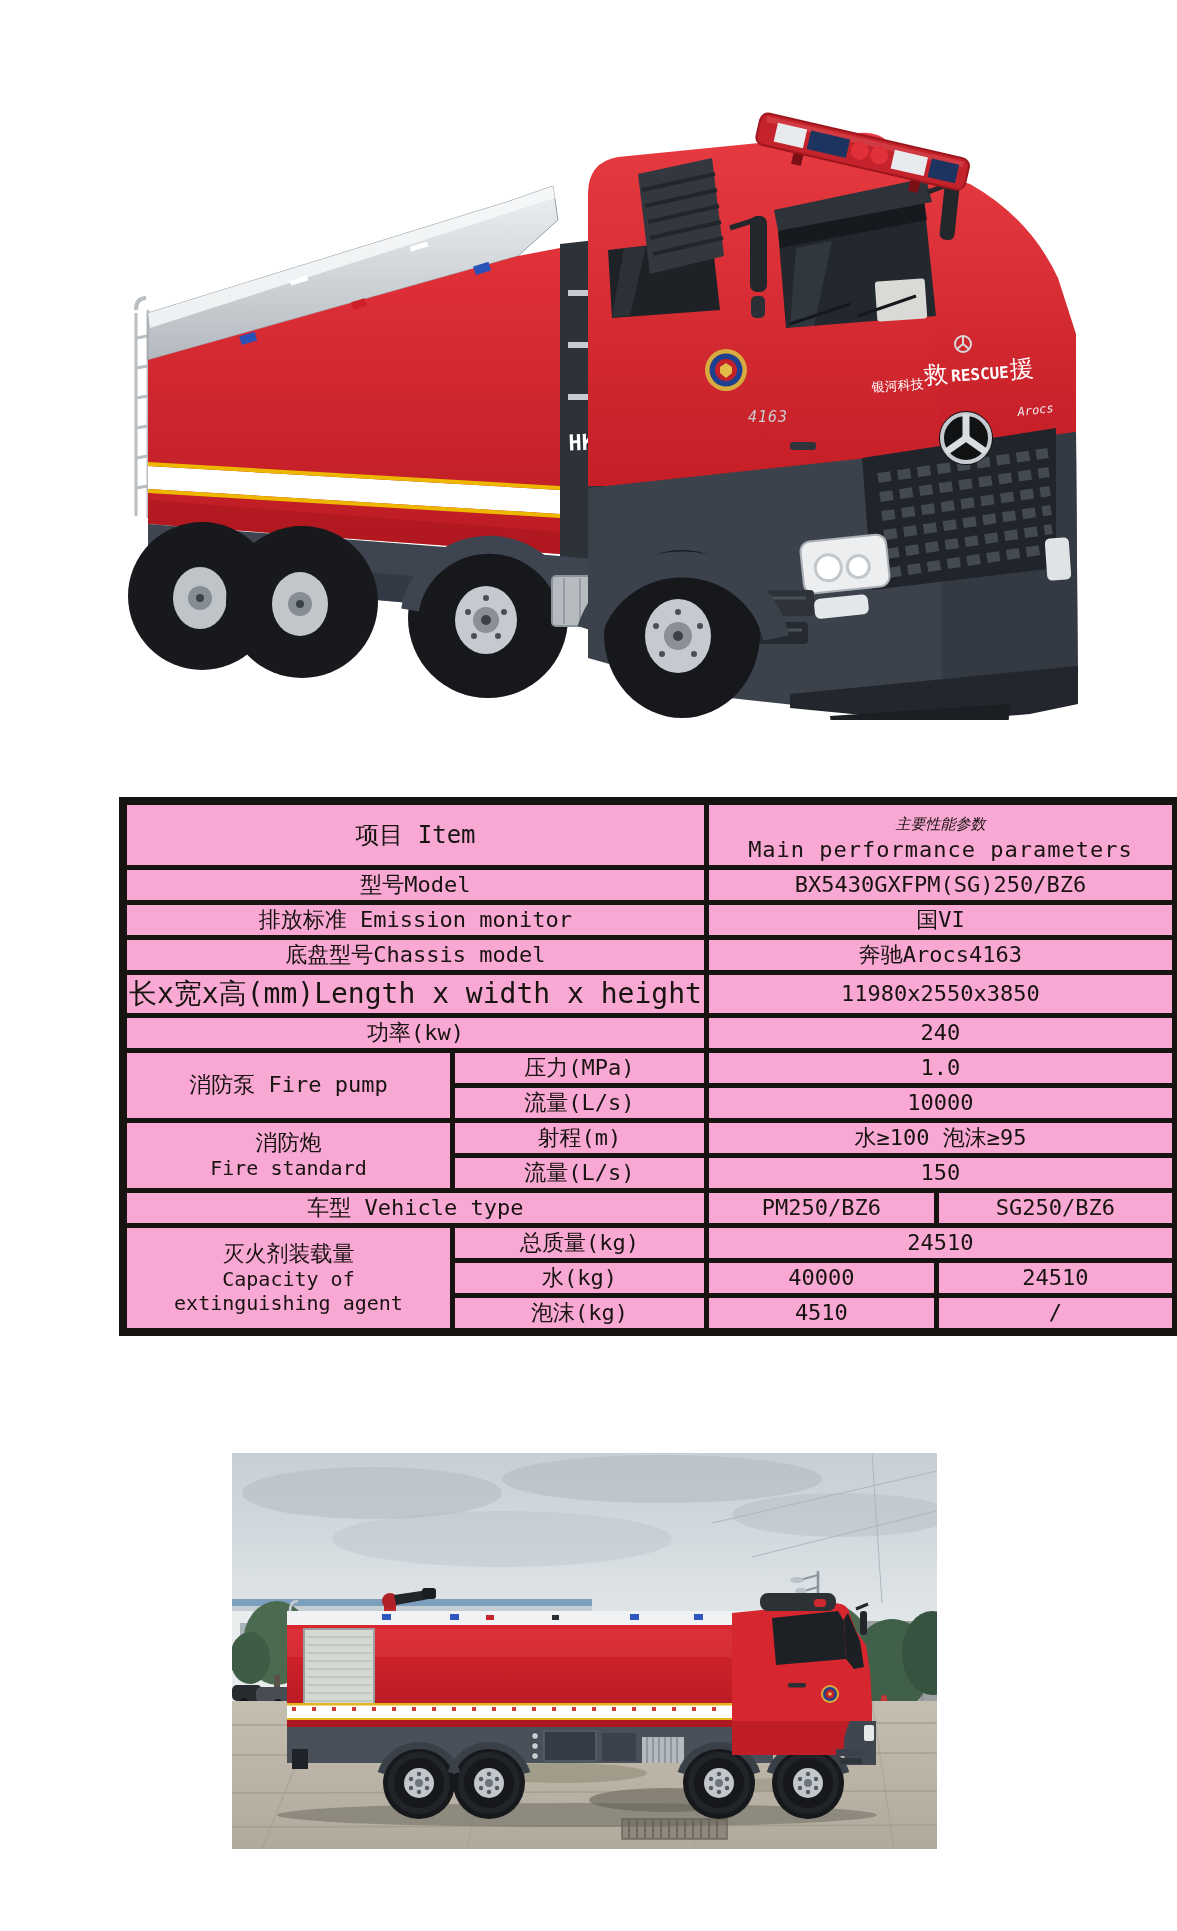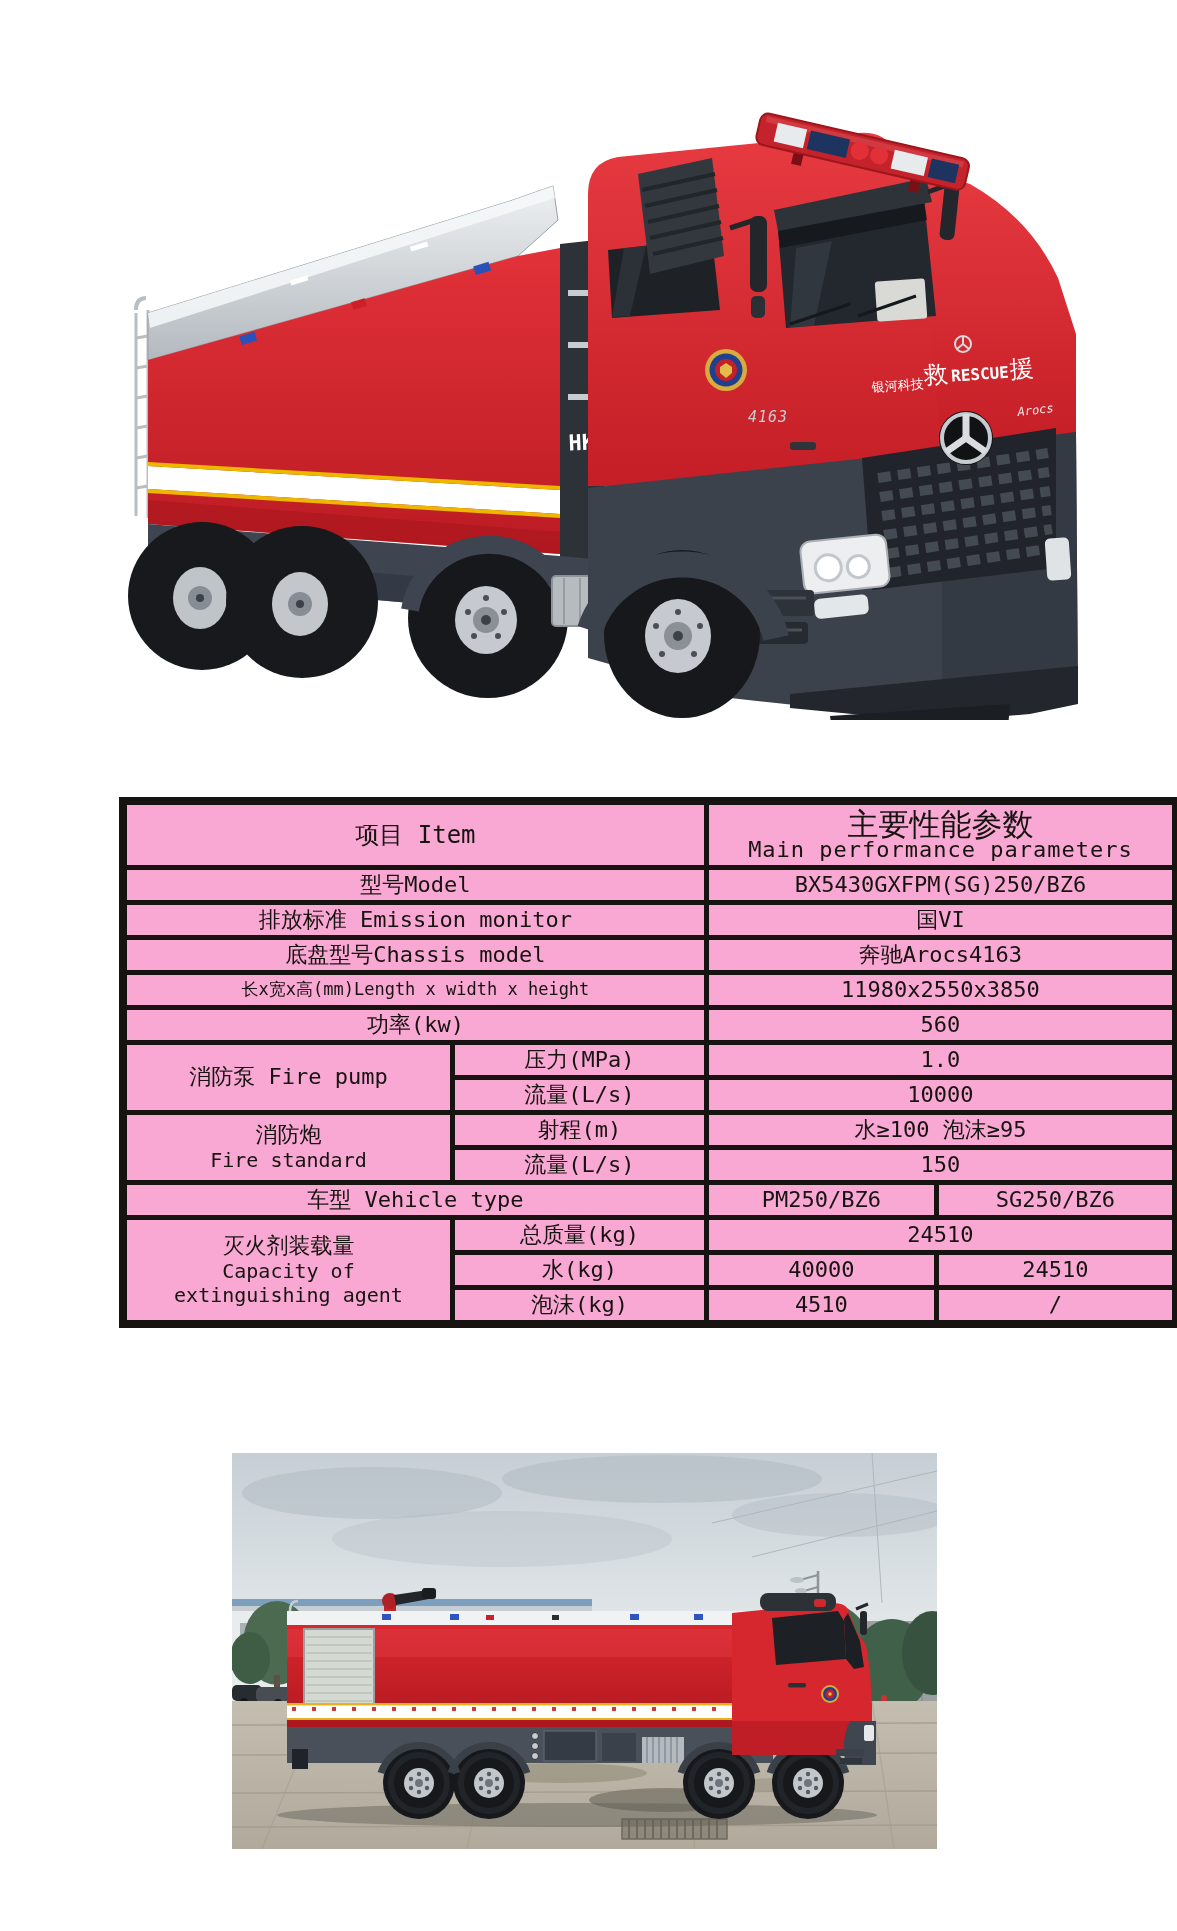--- a/index.html
+++ b/index.html
@@ -4,25 +4,25 @@
 <style>
   html,body{margin:0;padding:0;background:#ffffff;}
   body{width:1177px;height:1931px;position:relative;font-family:"DejaVu Sans Mono","DejaVu Sans",sans-serif;color:#171310;}
   .page{position:absolute;left:0;top:0;width:1177px;height:1931px;background:#ffffff;overflow:hidden;}
   .hero{position:absolute;left:90px;top:98px;width:1000px;height:622px;}
   .sidephoto{position:absolute;left:232px;top:1453px;width:705px;height:396px;}
   .spec{position:absolute;left:119px;top:797px;}
   table.spec-table{border-collapse:collapse;table-layout:fixed;width:1061px;border:8px solid #171310;background:#f9a8d4;}
   table.spec-table td{border:5px solid #171310;text-align:center;vertical-align:middle;padding:0 2px;overflow:hidden;}
   td.h-item{font-size:24px;}
-  .hdr-cn{font-size:31px;line-height:30px;}
+  .hdr-cn{font-size:15px;line-height:30px;font-style:italic;}
   .hdr-en{font-size:22px;line-height:22px;letter-spacing:1px;white-space:nowrap;}
   .r{height:35px;font-size:22px;white-space:nowrap;}
   .r-hdr{height:66px;}
-  .lbl2{font-size:17px;}
+  .lbl2{font-size:28px;}
   .grp-cn{font-size:22px;line-height:26px;text-align:center;}
   .grp-en{font-size:20px;line-height:24px;white-space:nowrap;}
   svg text{font-family:"DejaVu Sans Mono","DejaVu Sans",sans-serif;}
 </style>
 </head>
 <body>
 
 <div class="page">
 
   <div class="hero">
@@ -254,21 +254,21 @@
       <tr class="r">
         <td colspan="2">底盘型号Chassis model</td>
         <td colspan="2">奔驰Arocs4163</td>
       </tr>
       <tr class="r">
         <td colspan="2" class="lbl2">长x宽x高(mm)Length x width x height</td>
         <td colspan="2">11980x2550x3850</td>
       </tr>
       <tr class="r">
         <td colspan="2">功率(kw)</td>
-        <td colspan="2">560</td>
+        <td colspan="2">240</td>
       </tr>
       <tr class="r">
         <td rowspan="2">消防泵 Fire pump</td>
         <td>压力(MPa)</td>
         <td colspan="2">1.0</td>
       </tr>
       <tr class="r">
         <td>流量(L/s)</td>
         <td colspan="2">10000</td>
       </tr>

